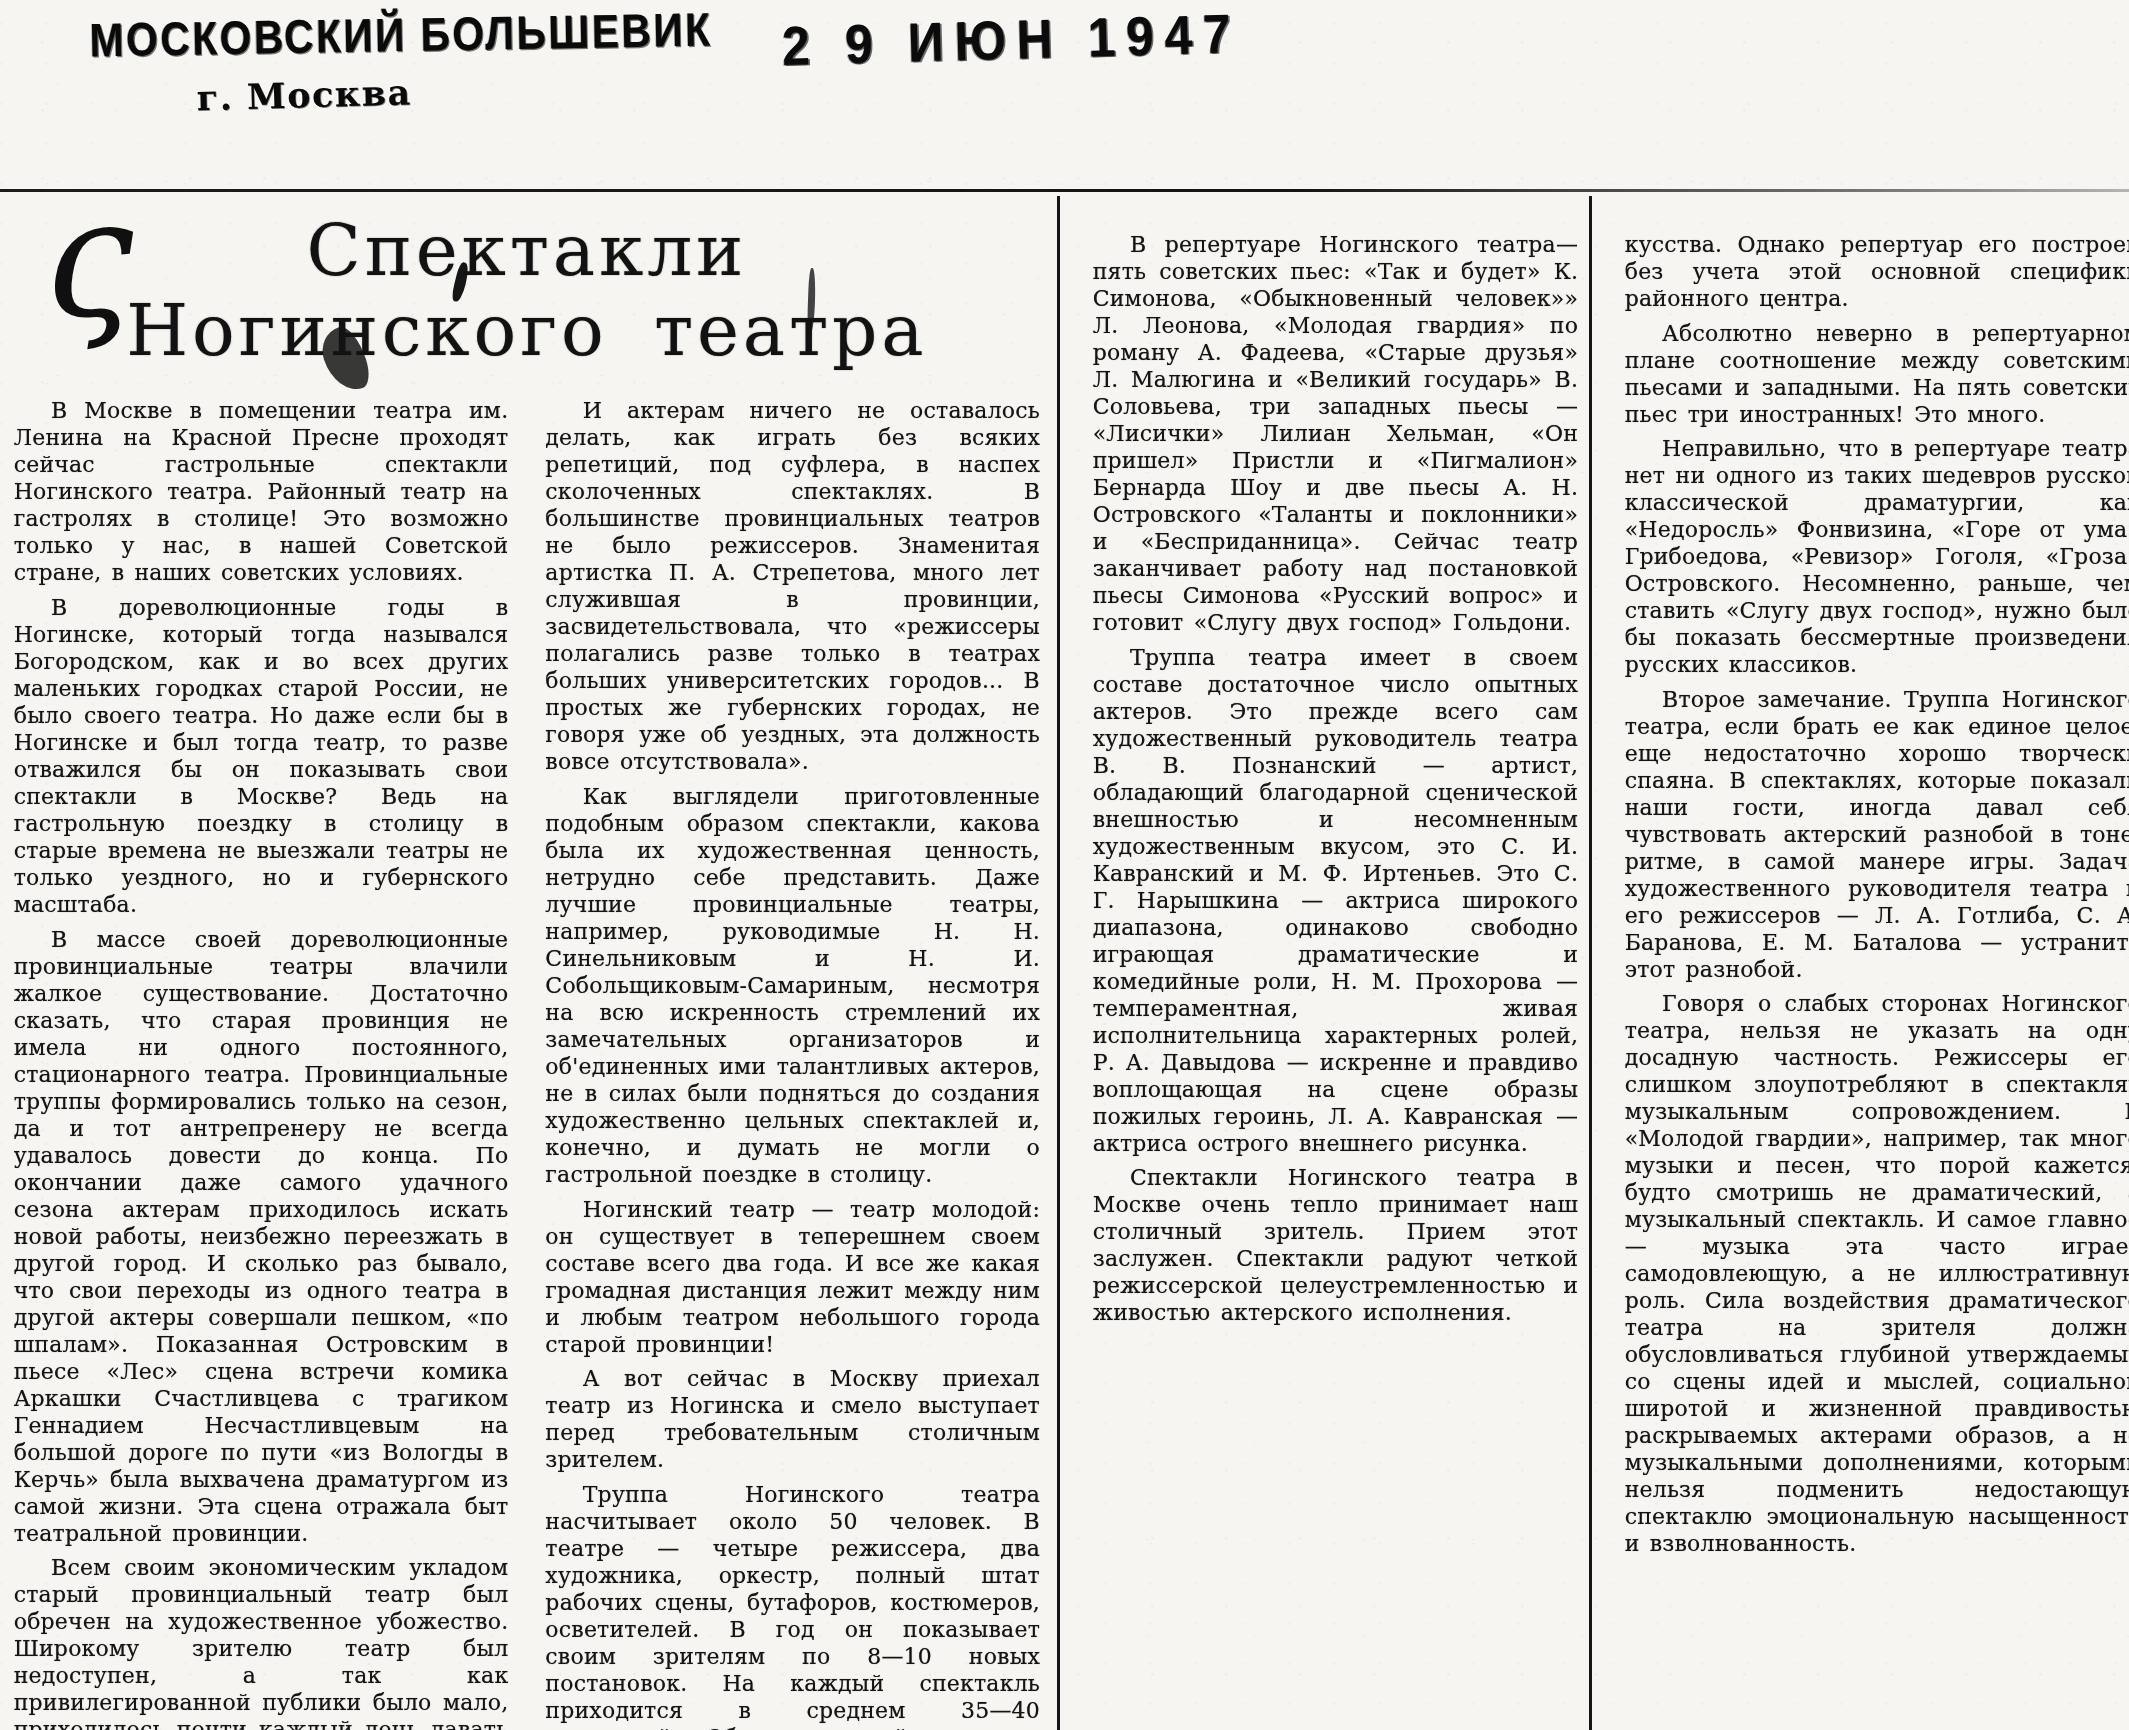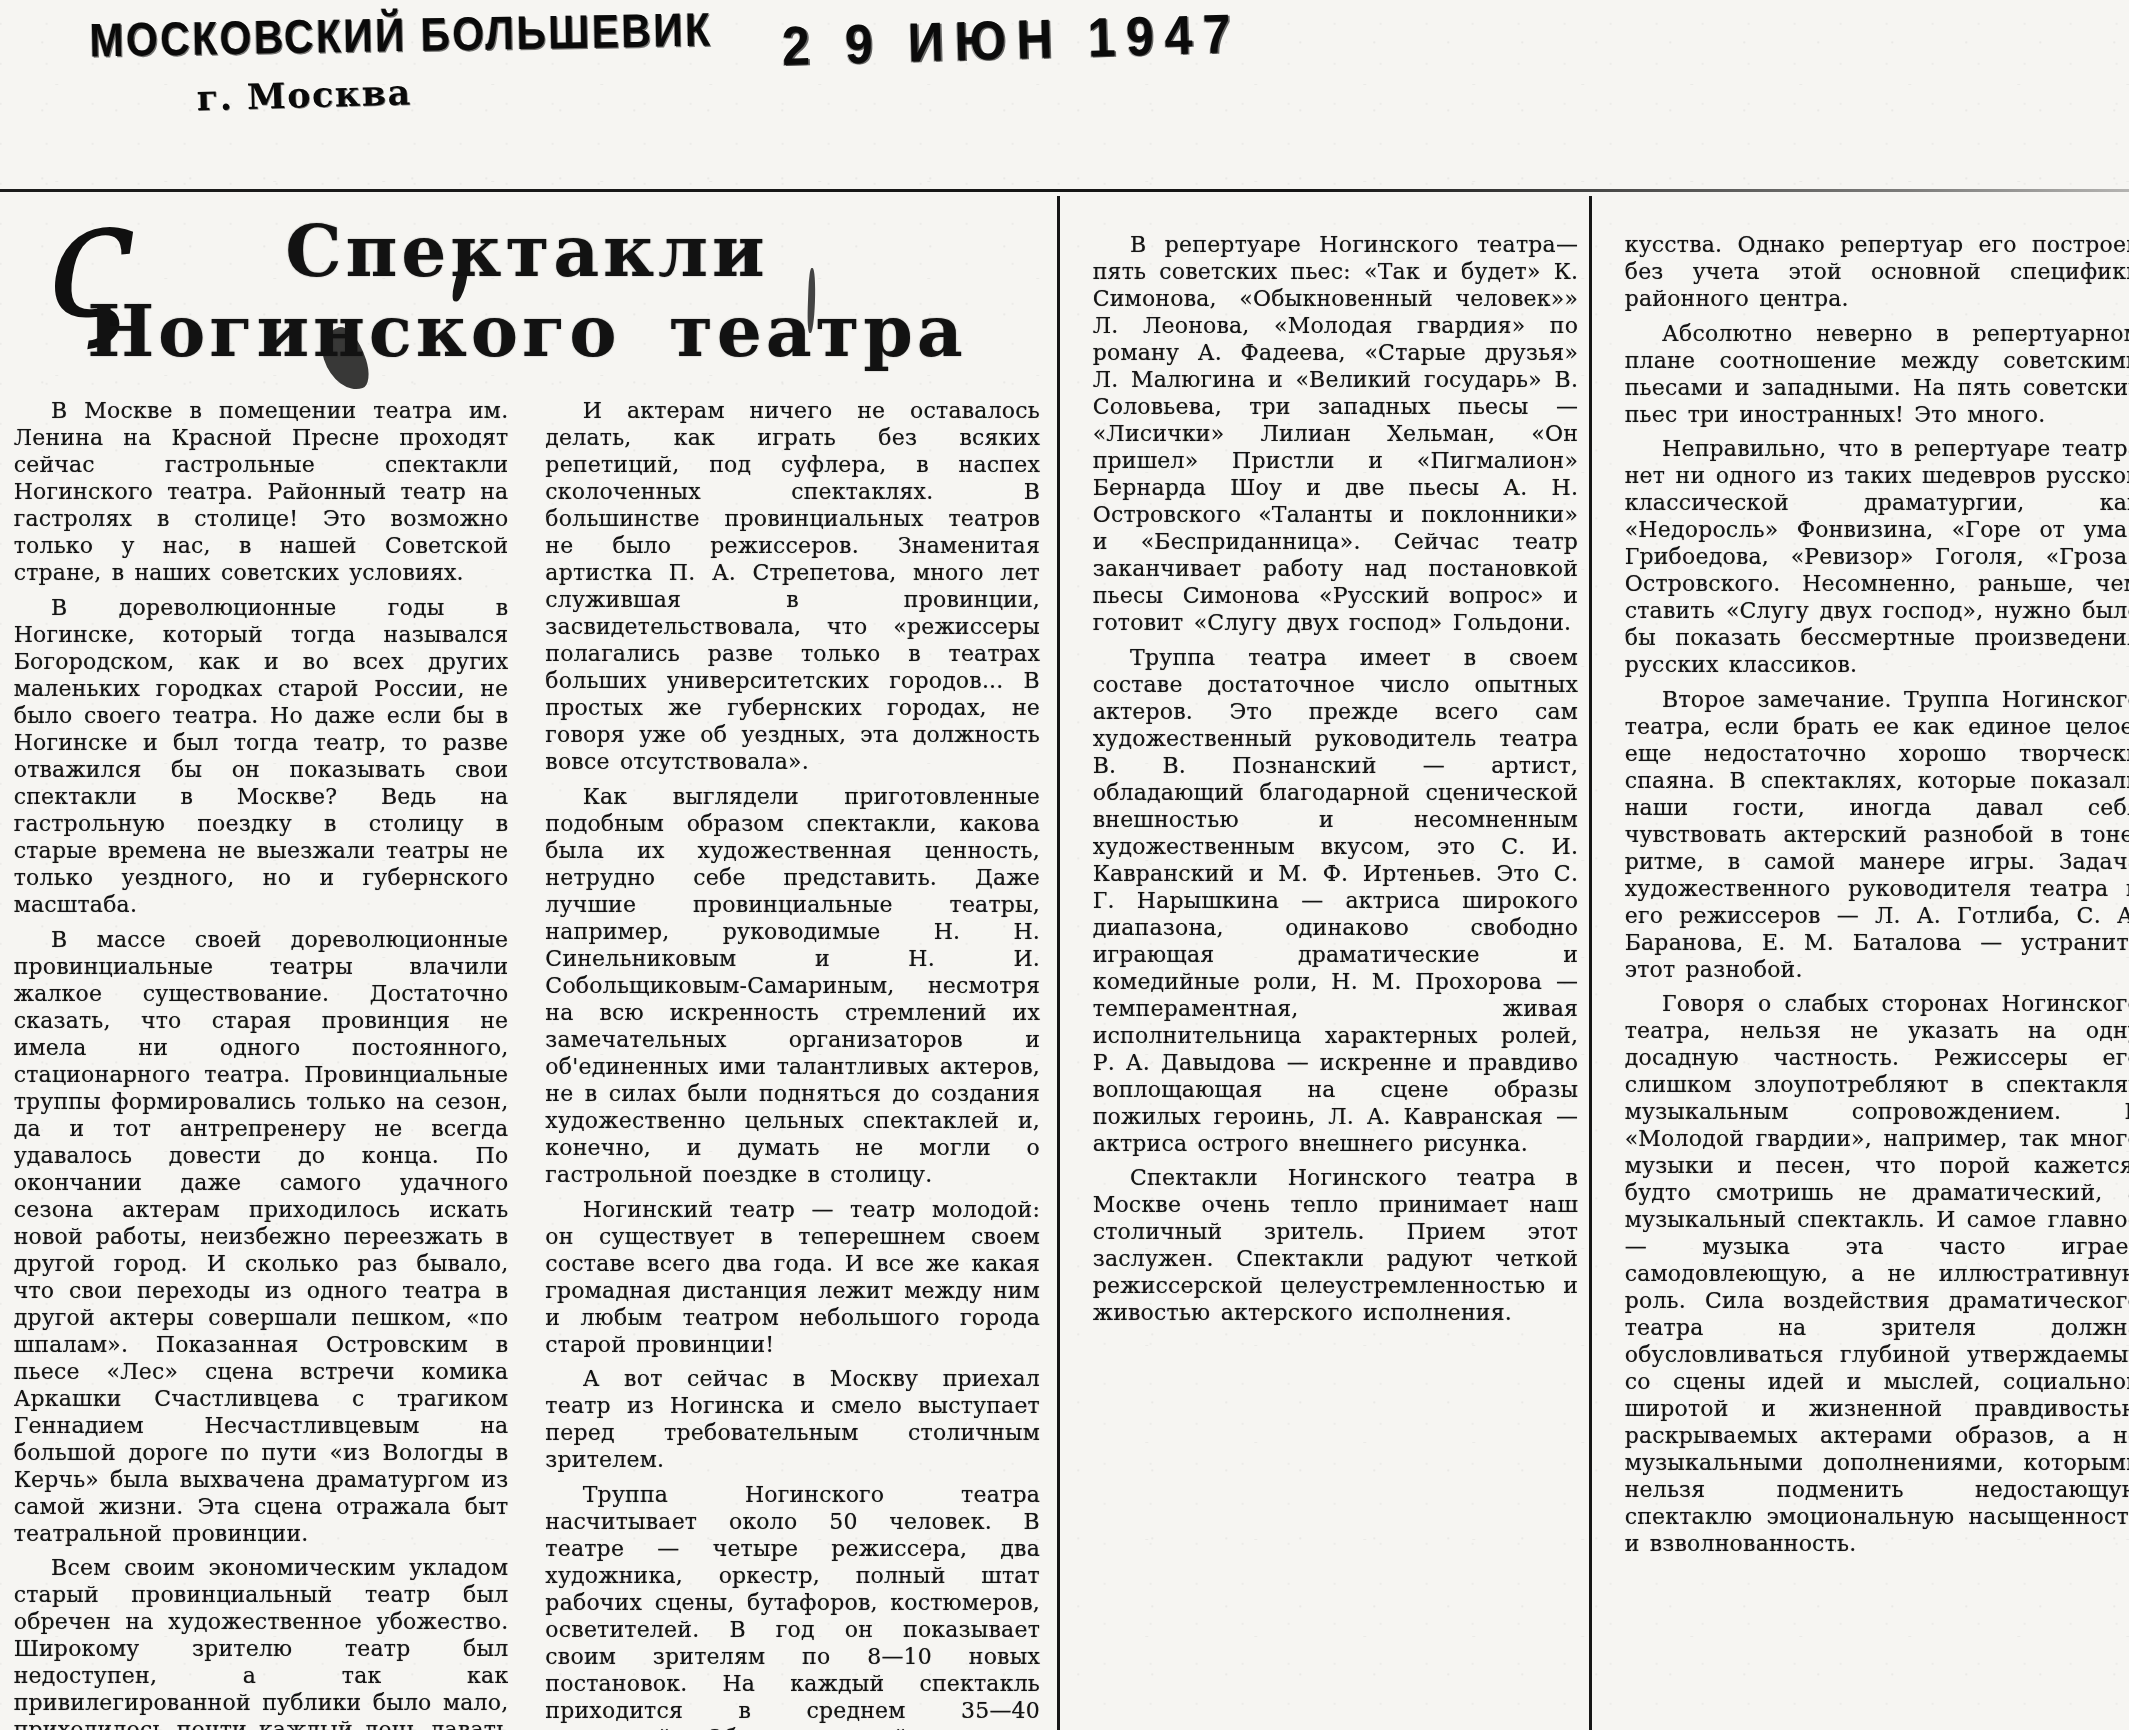--- a/index.html
+++ b/index.html
@@ -63,21 +63,21 @@
   .edge-blob{position:absolute;right:0;top:21px;width:20px;height:91px;background:#151515;
              border-radius:50% 0 0 50%;opacity:.85;}
   
   .columns{
     position:absolute;left:13.7px;top:196px;right:9px;bottom:0;
     display:flex;
   }
   .group12{width:1043px;flex:0 0 auto;padding-right:16.7px;box-sizing:border-box;}
   .title-block{
     text-align:center;margin:15px 0 26px 0;
-    font-weight:bold;font-size:71px;line-height:1.13;
+    font-weight:normal;font-size:71px;line-height:1.13;
     letter-spacing:3.8px;word-spacing:20px;color:#121212;
     text-shadow:0 0 1.5px rgba(15,15,15,.45);
   }
   .cols12{display:flex;gap:37px;}
   .bodycol{flex:1 1 0;min-width:0;}
   .col3,.col4{
     border-left:3px solid #161616;
     padding:35px 10.6px 0 33px;box-sizing:border-box;
   }
   .col3{flex:0 0 532px;}

